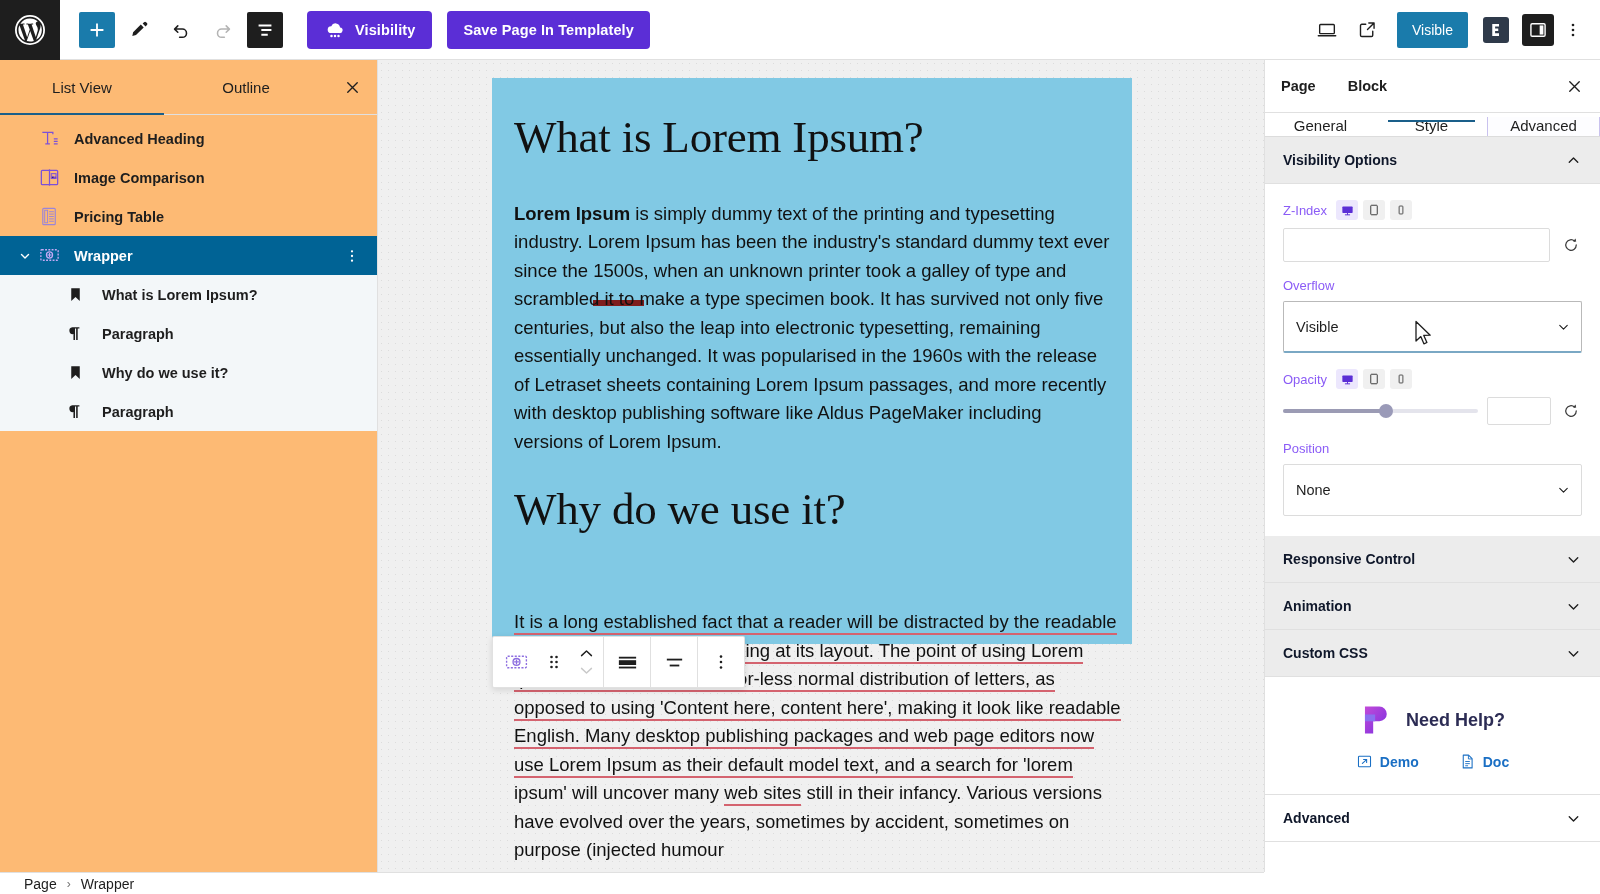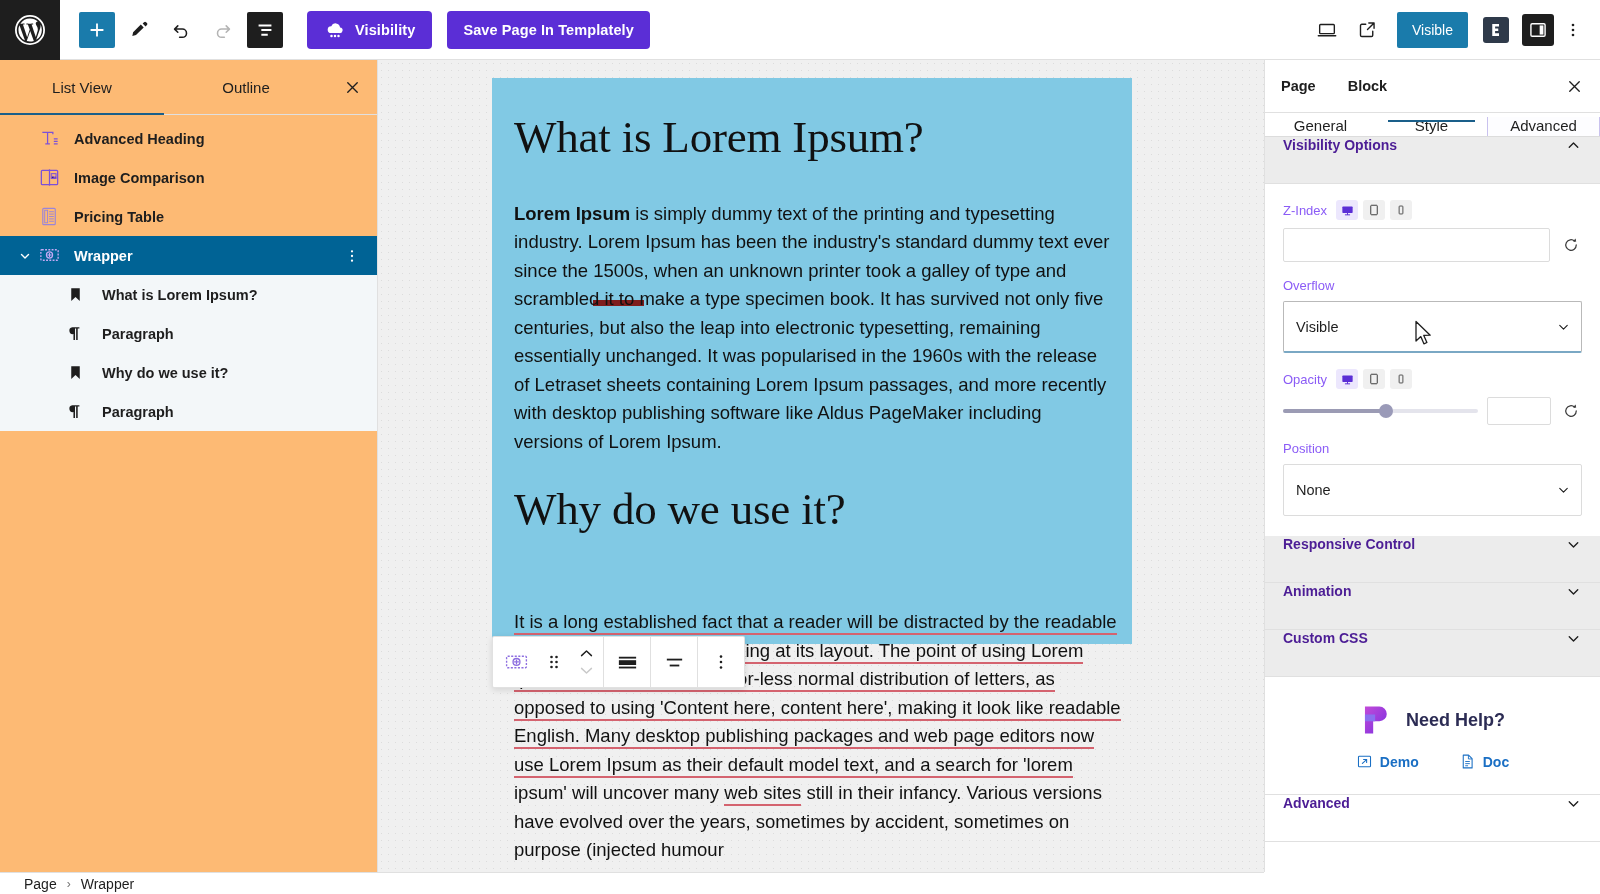--- a/index.html
+++ b/index.html
@@ -209,22 +209,22 @@
     content:''; position:absolute; left:12px; right:12px; bottom:14px; height:2px; background:#1a5f8a;
   }
   .rp-subtab.boxed {
     border-left: 1px solid #c9c2ee; border-right: 1px solid #c9c2ee;
     background: #fdfdff;
   }
 
   .rp-scroll { flex: 1; overflow: hidden; background: #ffffff; }
 
   .accordion-head {
-    height: 47px; display: flex; align-items: flex-start; justify-content: space-between;
-    padding: 0 18px; font-size: 14px; font-weight: 600; color: #4c1d95;
+    height: 47px; display: flex; align-items: center; justify-content: space-between;
+    padding: 16px 18px; font-size: 14px; font-weight: 600; color: #0f172a;
     background: #ececec; cursor: pointer;
     border-bottom: 1px solid #e0e0e0;
   }
   .accordion-head.plain { background: #ececec; }
   .accordion-body { padding: 16px 18px 20px 18px; background: #fff; }
 
   .ctl-label {
     font-size: 13px; color: #8b5cf6; margin-bottom: 8px;
     display: flex; align-items: center; gap: 9px;
   }

